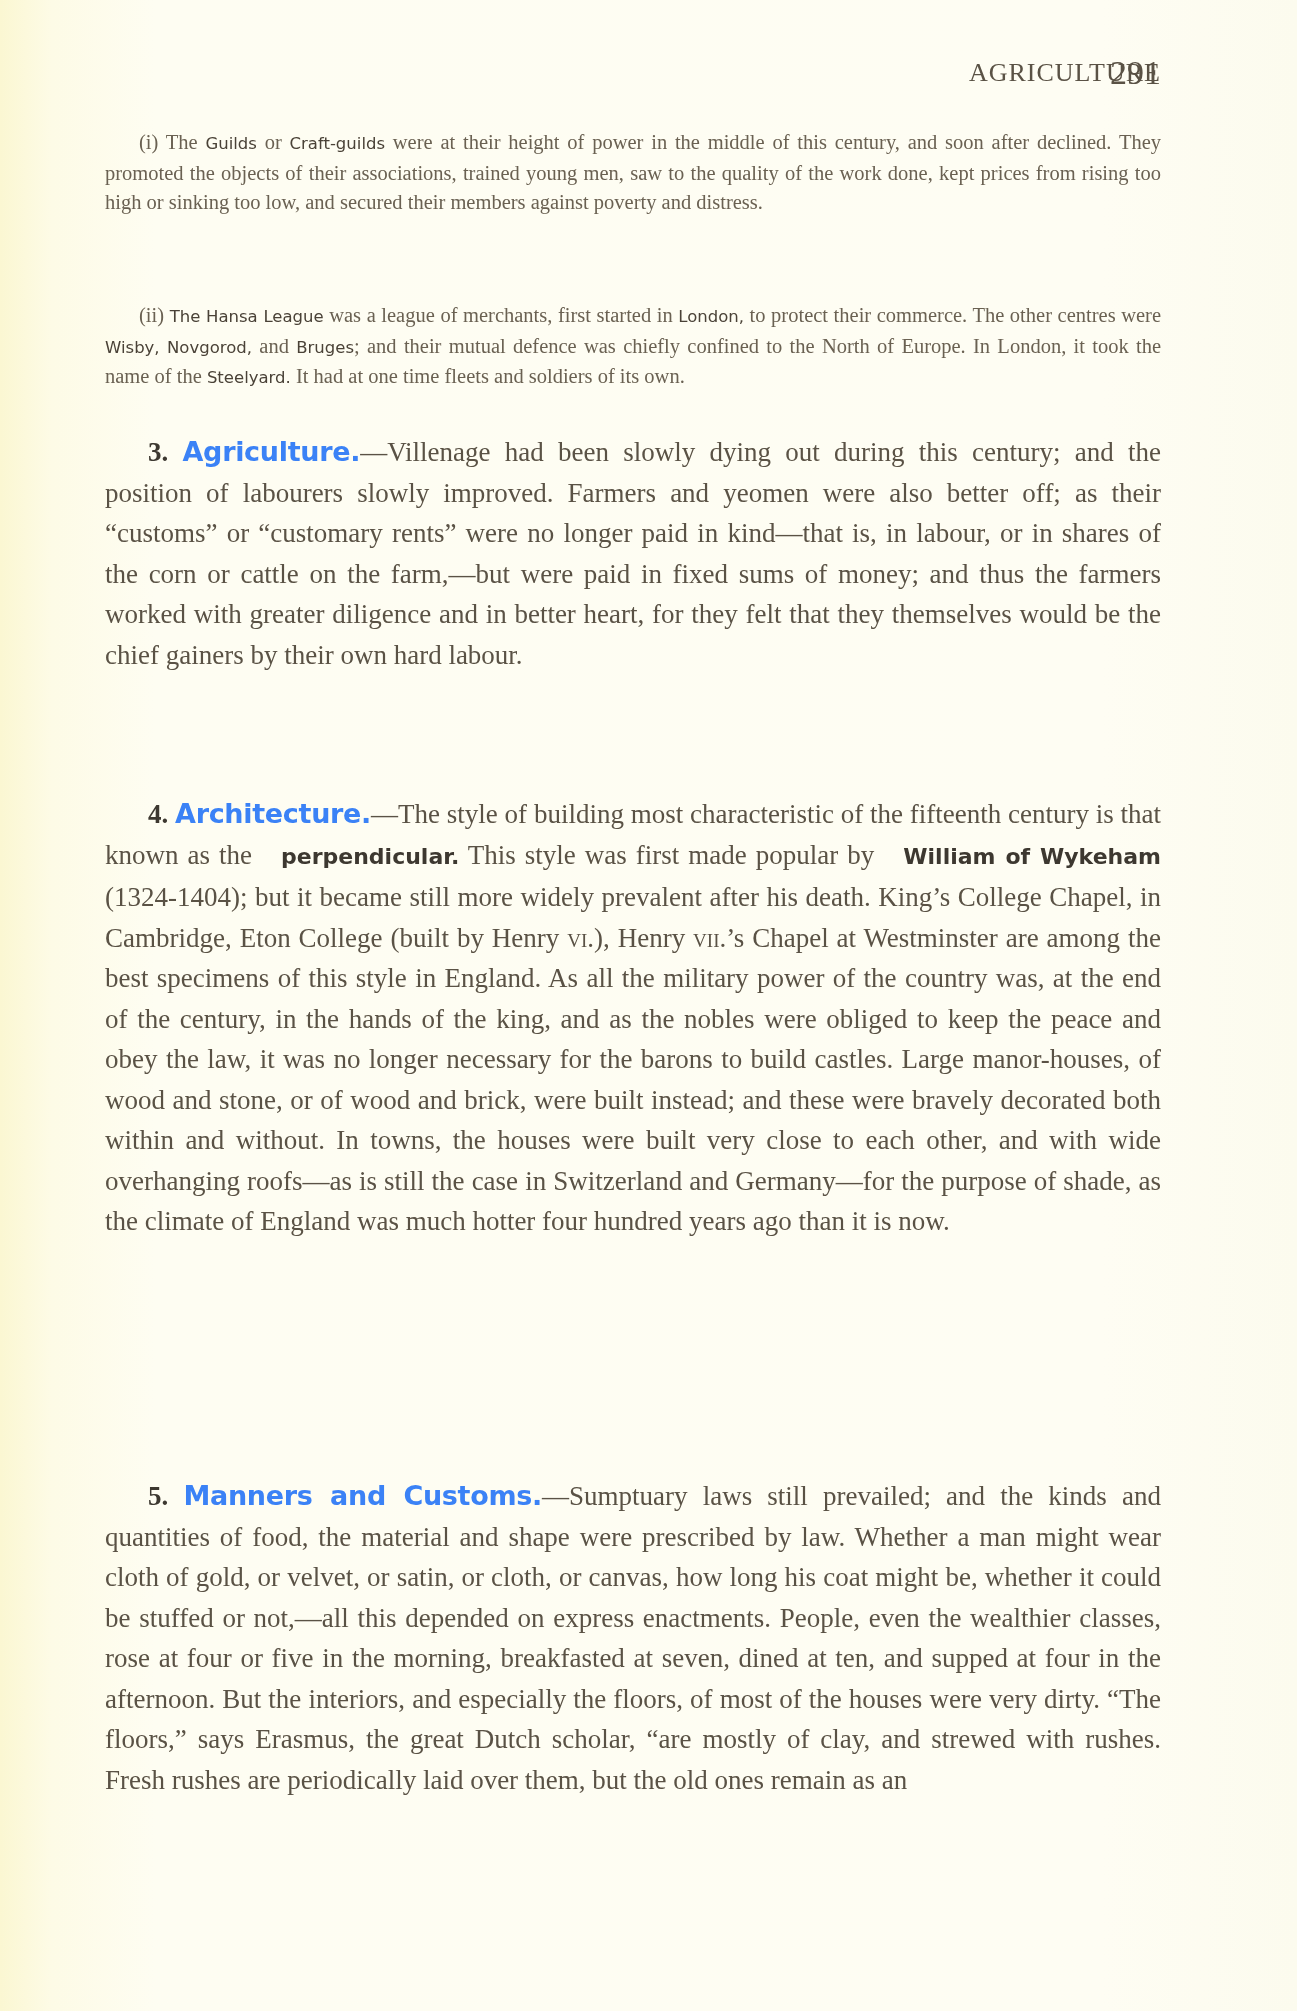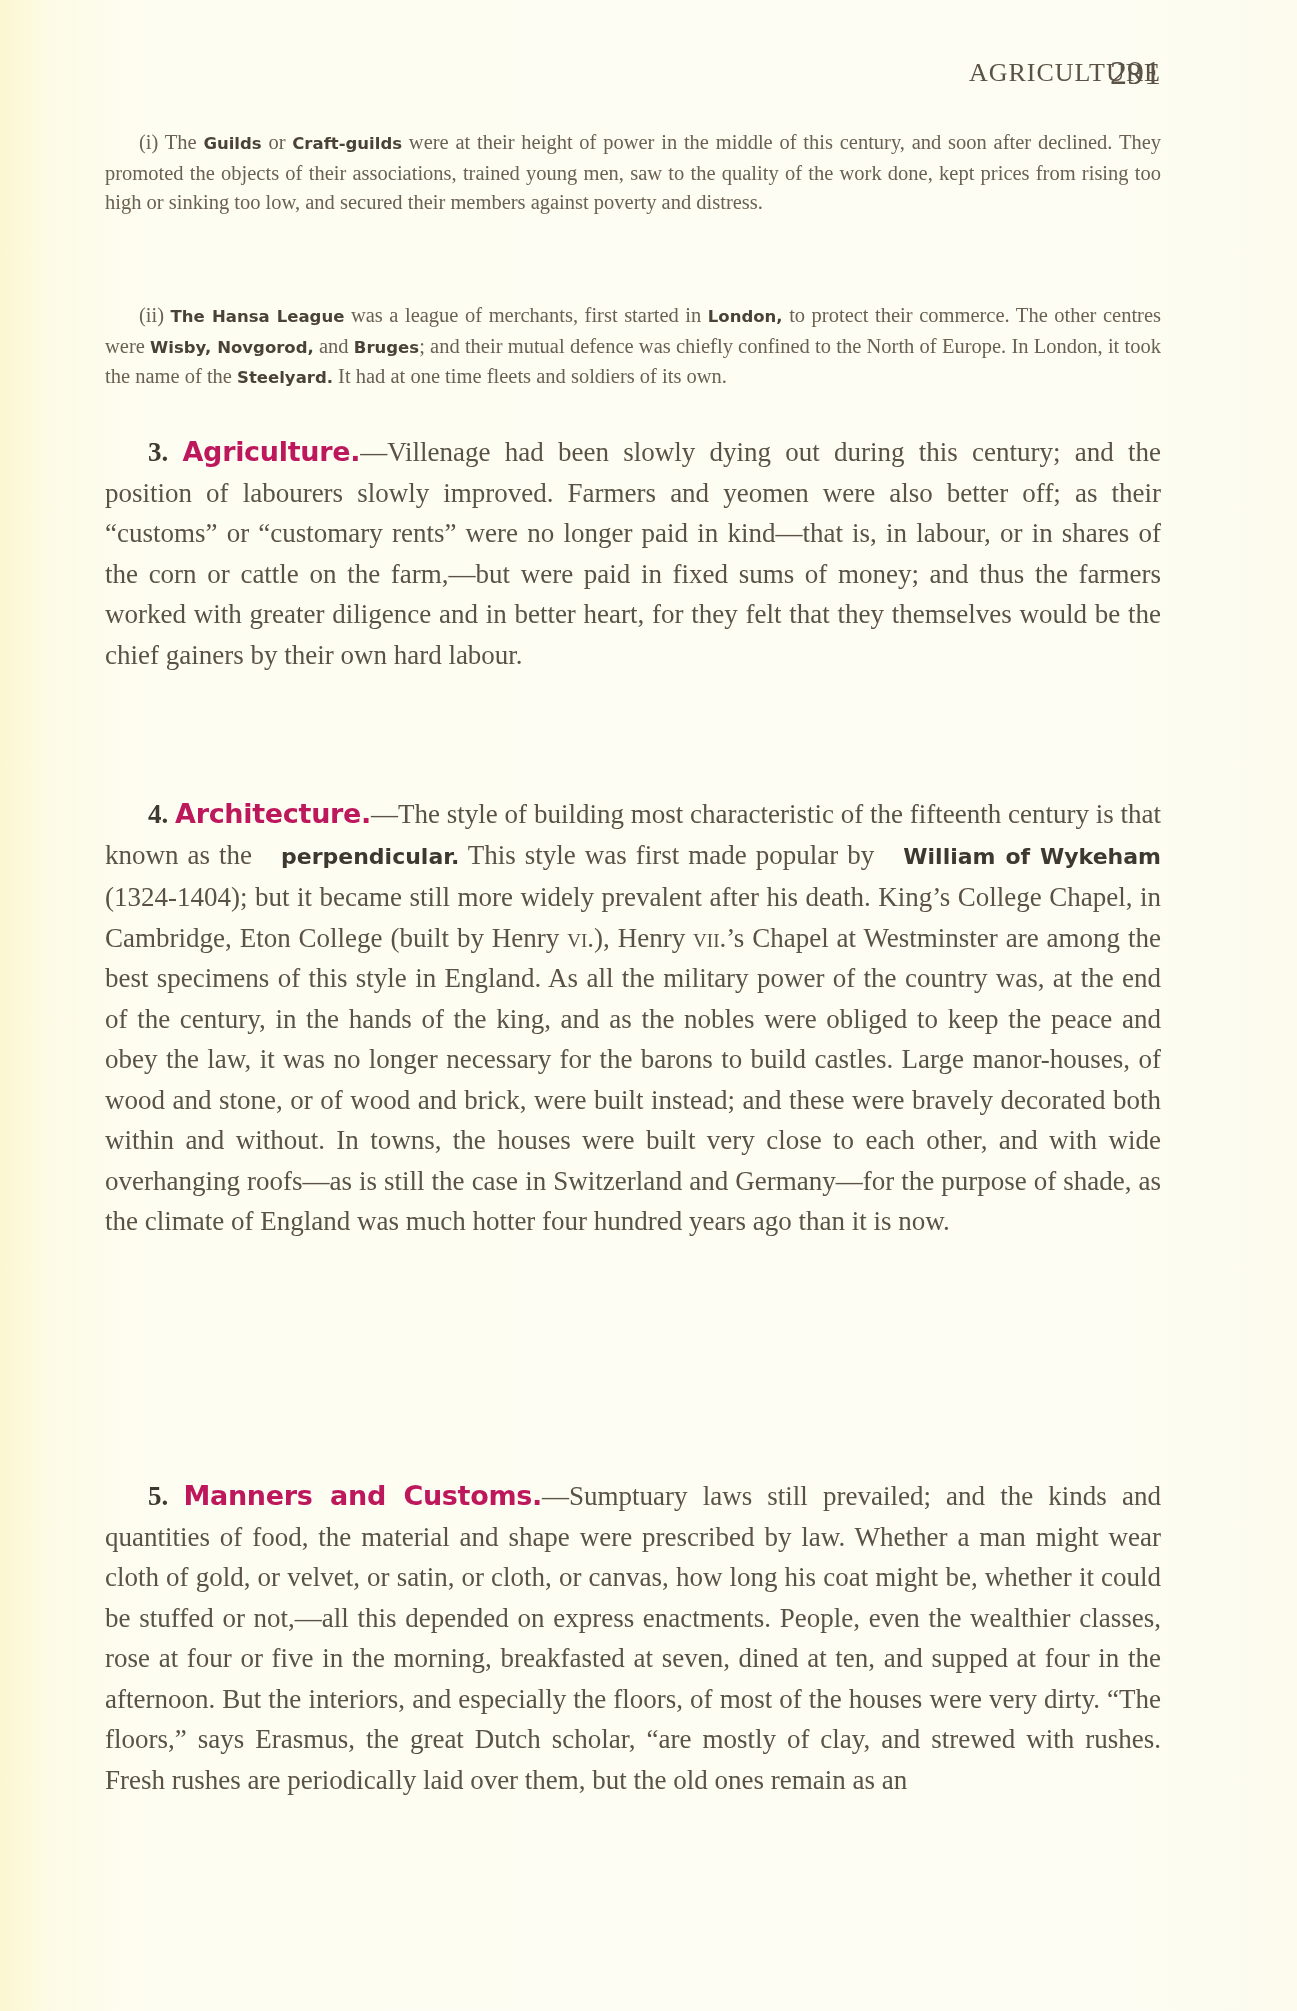--- a/index.html
+++ b/index.html
@@ -9,27 +9,27 @@
     color: #5a5245;
     font-family: "Liberation Serif", "DejaVu Serif", serif;
     position: relative;
   }
   .page { position: absolute; left: 105px; top: 0; width: 1056px; }
   .running-head { position: absolute; top: 58px; left: 0; width: 1056px; height: 40px; }
   .running-title { position: absolute; left: 0; width: 1056px; text-align: right; font-size: 26px; letter-spacing: 1px; color: #5a5245; }
   .page-number { position: absolute; right: 0; top: -4px; font-size: 34px; color: #5a5245; }
 
   .note { position: absolute; left: 0; width: 1056px; font-size: 20.5px; line-height: 29.5px; text-align: justify; color: #6a6152; }
-  .note b { font-family: "DejaVu Sans", sans-serif; font-size: 16.5px; font-weight: bold; color: #4a4237; }
+  .note b { font-family: "DejaVu Sans", sans-serif; font-size: 16.5px; font-weight: normal; color: #4a4237; }
   .note-1 { top: 128px; text-indent: 34px; }
   .note-2 { top: 301px; text-indent: 34px; }
 
   .section { position: absolute; left: 0; width: 1056px; font-size: 27px; line-height: 40.5px; text-align: justify; color: #5a5245; }
   .section .num { font-weight: bold; color: #3d3830; }
-  .section .heading { font-family: "DejaVu Sans", sans-serif; font-weight: bold; font-size: 27px; color: #be185d; letter-spacing: -0.3px; }
+  .section .heading { font-family: "DejaVu Sans", sans-serif; font-weight: bold; font-size: 27px; color: #3b82f6; letter-spacing: -0.3px; }
   .section b { font-family: "DejaVu Sans", sans-serif; font-size: 22px; font-weight: bold; color: #3d3830; margin-left: 20px; }
   .section .sc { font-variant: small-caps; }
   .sec-3 { top: 432px; text-indent: 43px; }
   .sec-4 { top: 794px; text-indent: 43px; }
   .sec-5 { top: 1476px; text-indent: 43px; }
 </style>
 </head>
 <body>
 
 <div class="page">

